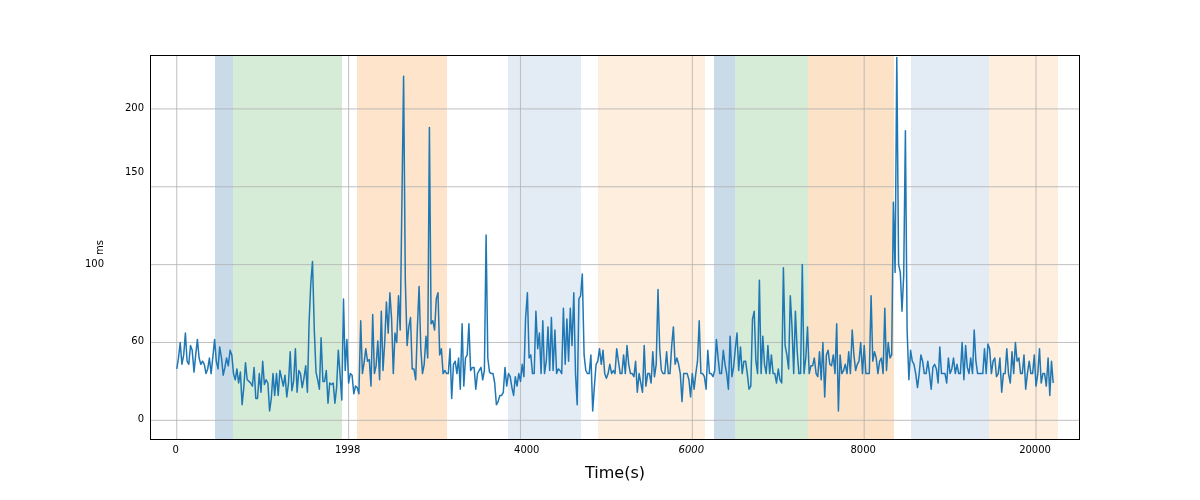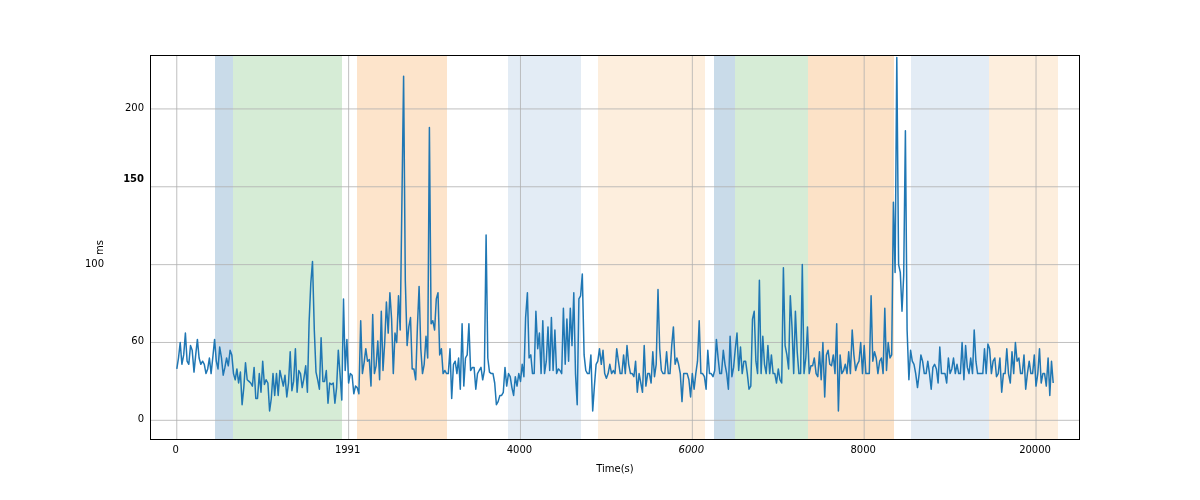--- a/index.html
+++ b/index.html
@@ -3,21 +3,21 @@
 <meta charset="utf-8">
 <style>
   html,body{margin:0;padding:0;width:1200px;height:500px;background:#fff;font-family:"DejaVu Sans","Helvetica Neue",Arial,sans-serif;font-size:10px;color:#000}
   .figure{position:absolute;left:0;top:0;width:1200px;height:500px}
   .axes{position:absolute;left:150px;top:55px;width:930px;height:385px;border:1px solid #000;box-sizing:border-box}
   .bgband{position:absolute;top:0;height:100%;}
   .grid line{stroke:#b0b0b0;stroke-width:.8}
   .series path{fill:none;stroke:#1f77b4;stroke-width:1.5;stroke-linejoin:round}
   .ticklabel{position:absolute;font-size:10px;color:#000}
   .title{position:absolute;left:0;width:1200px;top:32px;text-align:center;font-size:12px}
-  .xlabel{position:absolute;left:150px;width:930px;top:463px;text-align:center;font-size:10px}
+  .xlabel{position:absolute;left:150px;width:930px;top:463px;text-align:center;font-size:16px}
   .ylabel{position:absolute;left:108px;top:55px;width:385px;height:14px;transform-origin:0 0;transform:rotate(-90deg) translate(-100%,-100%);text-align:center;font-size:10px}
 </style>
 </head>
 <body>
 
 <div class="figure">
   <div class="ylabel">ms</div>
 
   <div class="axes">
     <div id="bands">
@@ -47,27 +47,27 @@
           <line y1="52.9349593495935" y2="52.9349593495935" x1="0" x2="928"></line>
         </g>
       <g class="series">
           <path id="series" d="M25.8 312.9 L27.5 302.0 L29.2 286.5 L30.9 308.3 L32.7 298.9 L34.4 277.1 L36.1 305.2 L37.8 308.3 L39.5 289.6 L41.2 294.3 L43.0 316.1 L44.7 298.9 L46.4 283.4 L48.1 302.0 L49.8 308.3 L51.6 305.2 L53.3 308.3 L55.0 317.6 L56.7 312.9 L58.4 302.0 L60.1 317.6 L61.9 300.5 L63.6 283.4 L65.3 305.2 L67.0 312.9 L68.7 291.1 L70.5 302.0 L72.2 319.2 L73.9 311.4 L75.6 302.0 L77.3 309.8 L79.1 294.3 L80.8 298.9 L82.5 317.6 L84.2 323.8 L85.9 312.9 L87.6 327.0 L89.4 316.1 L91.1 348.7 L92.8 331.6 L94.5 306.7 L96.2 323.8 L98.0 325.4 L99.7 327.0 L101.4 330.1 L103.1 311.4 L104.8 342.5 L106.5 342.5 L108.3 317.6 L110.0 336.3 L111.7 305.2 L113.4 328.5 L115.1 323.8 L116.9 327.0 L118.6 355.0 L120.3 342.5 L122.0 317.6 L123.7 339.4 L125.5 317.6 L127.2 339.4 L128.9 314.5 L130.6 322.3 L132.3 330.1 L134.0 319.2 L135.8 341.0 L137.5 327.0 L139.2 295.8 L140.9 334.7 L142.6 325.4 L144.4 292.7 L146.1 336.3 L147.8 314.5 L149.5 317.6 L151.2 331.6 L152.9 322.3 L154.7 309.8 L156.4 336.3 L158.1 266.2 L159.8 227.3 L161.5 205.5 L163.3 274.0 L165.0 316.1 L166.7 323.8 L168.4 333.2 L170.1 281.8 L171.9 325.4 L173.6 325.4 L175.3 314.5 L177.0 347.2 L178.7 327.0 L180.4 328.5 L182.2 327.0 L183.9 347.2 L185.6 331.6 L187.3 294.3 L189.0 317.6 L190.8 344.1 L192.5 242.9 L194.2 314.5 L195.9 283.4 L197.6 327.0 L199.3 317.6 L201.1 319.2 L202.8 337.8 L204.5 330.1 L206.2 331.6 L207.9 337.8 L209.7 264.7 L211.4 317.6 L213.1 306.7 L214.8 292.7 L216.5 305.2 L218.3 303.6 L220.0 330.1 L221.7 258.4 L223.4 317.6 L225.1 309.8 L226.8 284.9 L228.6 323.8 L230.3 255.3 L232.0 314.5 L233.7 286.5 L235.4 246.0 L237.2 277.1 L238.9 236.7 L240.6 263.1 L242.3 317.6 L244.0 277.1 L245.7 286.5 L247.5 239.8 L249.2 274.0 L250.9 146.3 L252.6 20.2 L254.3 224.2 L256.1 289.6 L257.8 270.9 L259.5 261.6 L261.2 312.9 L262.9 312.9 L264.7 323.8 L266.4 270.9 L268.1 230.4 L269.8 292.7 L271.5 317.6 L273.2 308.3 L275.0 280.2 L276.7 302.0 L278.4 71.6 L280.1 267.8 L281.8 264.7 L283.6 274.0 L285.3 242.9 L287.0 236.7 L288.7 298.9 L290.4 292.7 L292.1 317.6 L293.9 314.5 L295.6 317.6 L297.3 317.6 L299.0 292.7 L300.7 342.5 L302.5 308.3 L304.2 305.2 L305.9 317.6 L307.6 302.0 L309.3 333.2 L311.1 267.8 L312.8 330.1 L314.5 302.0 L316.2 298.9 L317.9 267.8 L319.6 314.5 L321.4 311.4 L323.1 311.4 L324.8 333.2 L326.5 317.6 L328.2 314.5 L330.0 311.4 L331.7 323.8 L333.4 314.5 L335.1 179.0 L336.8 302.0 L338.5 316.1 L340.3 317.6 L342.0 317.6 L343.7 327.0 L345.4 348.7 L347.1 345.6 L348.9 339.4 L350.6 339.4 L352.3 336.3 L354.0 311.4 L355.7 330.1 L357.5 317.6 L359.2 320.7 L360.9 331.6 L362.6 339.4 L364.3 320.7 L366.0 330.1 L367.8 317.6 L369.5 325.4 L371.2 308.3 L372.9 320.7 L374.6 261.6 L376.4 236.7 L378.1 302.0 L379.8 298.9 L381.5 317.6 L383.2 317.6 L384.9 255.3 L386.7 292.7 L388.4 277.1 L390.1 317.6 L391.8 264.7 L393.5 317.6 L395.3 305.2 L397.0 270.9 L398.7 314.5 L400.4 261.6 L402.1 314.5 L403.9 274.0 L405.6 317.6 L407.3 312.9 L409.0 314.5 L410.7 317.6 L412.4 252.2 L414.2 308.3 L415.9 263.1 L417.6 305.2 L419.3 252.2 L421.0 289.6 L422.8 236.7 L424.5 317.6 L426.2 348.7 L427.9 242.9 L429.6 239.8 L431.3 218.0 L433.1 298.9 L434.8 314.5 L436.5 317.6 L438.2 317.6 L439.9 298.9 L441.7 355.0 L443.4 330.1 L445.1 308.3 L446.8 305.2 L448.5 292.7 L450.3 308.3 L452.0 294.3 L453.7 317.6 L455.4 322.3 L457.1 317.6 L458.8 308.3 L460.6 317.6 L462.3 314.5 L464.0 317.6 L465.7 292.7 L467.4 305.2 L469.2 317.6 L470.9 317.6 L472.6 298.9 L474.3 317.6 L476.0 289.6 L477.7 308.3 L479.5 317.6 L481.2 317.6 L482.9 320.7 L484.6 305.2 L486.3 336.3 L488.1 317.6 L489.8 327.0 L491.5 336.3 L493.2 289.6 L494.9 330.1 L496.7 317.6 L498.4 317.6 L500.1 327.0 L501.8 295.8 L503.5 320.7 L505.2 308.3 L507.0 233.5 L508.7 292.7 L510.4 314.5 L512.1 317.6 L513.8 317.6 L515.6 295.8 L517.3 317.6 L519.0 317.6 L520.7 289.6 L522.4 270.9 L524.1 308.3 L525.9 302.0 L527.6 308.3 L529.3 317.6 L531.0 345.6 L532.7 317.6 L534.5 317.6 L536.2 317.6 L537.9 323.8 L539.6 341.0 L541.3 317.6 L543.1 333.2 L544.8 317.6 L546.5 305.2 L548.2 264.7 L549.9 317.6 L551.6 317.6 L553.4 320.7 L555.1 333.2 L556.8 294.3 L558.5 317.6 L560.2 317.6 L562.0 320.7 L563.7 314.5 L565.4 283.4 L567.1 302.0 L568.8 317.6 L570.5 317.6 L572.3 294.3 L574.0 308.3 L575.7 317.6 L577.4 333.2 L579.1 280.2 L580.9 320.7 L582.6 311.4 L584.3 292.7 L586.0 277.1 L587.7 314.5 L589.5 291.1 L591.2 317.6 L592.9 305.2 L594.6 305.2 L596.3 317.6 L598.0 333.2 L599.8 330.1 L601.5 263.1 L603.2 255.3 L604.9 305.2 L606.6 317.6 L608.4 224.2 L610.1 317.6 L611.8 280.2 L613.5 308.3 L615.2 317.6 L616.9 289.6 L618.7 317.6 L620.4 298.9 L622.1 317.6 L623.8 317.6 L625.5 327.0 L627.3 312.9 L629.0 323.8 L630.7 327.0 L632.4 211.7 L634.1 289.6 L635.9 298.9 L637.6 312.9 L639.3 239.8 L641.0 270.9 L642.7 317.6 L644.4 255.3 L646.2 295.8 L647.9 317.6 L649.6 317.6 L651.3 208.6 L653.0 317.6 L654.8 302.0 L656.5 270.9 L658.2 317.6 L659.9 309.8 L661.6 309.8 L663.3 302.0 L665.1 317.6 L666.8 320.7 L668.5 295.8 L670.2 323.8 L671.9 286.5 L673.7 341.0 L675.4 298.9 L677.1 294.3 L678.8 308.3 L680.5 309.8 L682.3 298.9 L684.0 317.6 L685.7 267.8 L687.4 355.0 L689.1 298.9 L690.8 317.6 L692.6 314.5 L694.3 308.3 L696.0 317.6 L697.7 295.8 L699.4 317.6 L701.2 274.0 L702.9 298.9 L704.6 314.5 L706.3 308.3 L708.0 305.2 L709.7 286.5 L711.5 317.6 L713.2 289.6 L714.9 317.6 L716.6 317.6 L718.3 317.6 L720.1 239.8 L721.8 305.2 L723.5 295.8 L725.2 302.0 L726.9 317.6 L728.7 305.2 L730.4 302.0 L732.1 317.6 L733.8 252.2 L735.5 314.5 L737.2 286.5 L739.0 302.0 L740.7 298.9 L742.4 146.3 L744.1 216.4 L745.8 1.6 L747.6 208.6 L749.3 216.4 L751.0 255.3 L752.7 219.5 L754.4 74.7 L756.1 274.0 L757.9 323.8 L759.6 294.3 L761.3 305.2 L763.0 308.3 L764.7 317.6 L766.5 331.6 L768.2 317.6 L769.9 298.9 L771.6 305.2 L773.3 317.6 L775.1 317.6 L776.8 305.2 L778.5 317.6 L780.2 333.2 L781.9 311.4 L783.6 308.3 L785.4 312.9 L787.1 327.0 L788.8 291.1 L790.5 317.6 L792.2 317.6 L794.0 317.6 L795.7 327.0 L797.4 302.0 L799.1 317.6 L800.8 312.9 L802.5 302.0 L804.3 317.6 L806.0 308.3 L807.7 317.6 L809.4 317.6 L811.1 286.5 L812.9 323.8 L814.6 289.6 L816.3 311.4 L818.0 317.6 L819.7 302.0 L821.5 317.6 L823.2 274.0 L824.9 305.2 L826.6 317.6 L828.3 317.6 L830.0 317.6 L831.8 317.6 L833.5 292.7 L835.2 317.6 L836.9 288.0 L838.6 292.7 L840.4 317.6 L842.1 305.2 L843.8 302.0 L845.5 320.7 L847.2 317.6 L848.9 302.0 L850.7 336.3 L852.4 317.6 L854.1 317.6 L855.8 292.7 L857.5 317.6 L859.3 327.0 L861.0 295.8 L862.7 317.6 L864.4 286.5 L866.1 305.2 L867.9 302.0 L869.6 317.6 L871.3 317.6 L873.0 298.9 L874.7 333.2 L876.4 317.6 L878.2 305.2 L879.9 317.6 L881.6 317.6 L883.3 298.9 L885.0 330.1 L886.8 317.6 L888.5 292.7 L890.2 327.0 L891.9 317.6 L893.6 317.6 L895.3 330.1 L897.1 302.0 L898.8 339.4 L900.5 305.2 L902.2 327.0 "></path>
         </g>
     </svg>
   </div>
 
   <div id="xticks">
       <div class="ticklabel" style="left: 155.778px; width: 40px; text-align: center; top: 444px;">0</div>
-      <div class="ticklabel" style="left: 327.63px; width: 40px; text-align: center; top: 444px;">1991</div>
-      <div class="ticklabel" style="left: 499.481px; width: 40px; text-align: center; top: 444px;">4000</div>
+      <div class="ticklabel" style="left: 327.63px; width: 40px; text-align: center; top: 444px;">1998</div>
+      <div class="ticklabel" style="left: 499.481px; width: 40px; text-align: right; top: 444px;">4000</div>
       <div class="ticklabel" style="left: 671.333px; width: 40px; text-align: center; top: 444px; font-style: italic;">6000</div>
       <div class="ticklabel" style="left: 843.185px; width: 40px; text-align: center; top: 444px;">8000</div>
       <div class="ticklabel" style="left: 1015.04px; width: 40px; text-align: center; top: 444px;">20000</div>
     </div>
   <div id="yticks">
       <div class="ticklabel" style="right: 1056px; top: 413.317px;">0</div>
       <div class="ticklabel" style="right: 1056px; top: 335.472px;">60</div>
       <div class="ticklabel" style="right: 1096px; top: 257.626px;">100</div>
-      <div class="ticklabel" style="right: 1056px; top: 173px; font-weight: bold;">150</div>
+      <div class="ticklabel" style="right: 1056px; top: 166px;">150</div>
       <div class="ticklabel" style="right: 1056px; top: 101.935px;">200</div>
     </div>
   <div class="xlabel">Time(s)</div>
 </div>
 
 </body></html>

